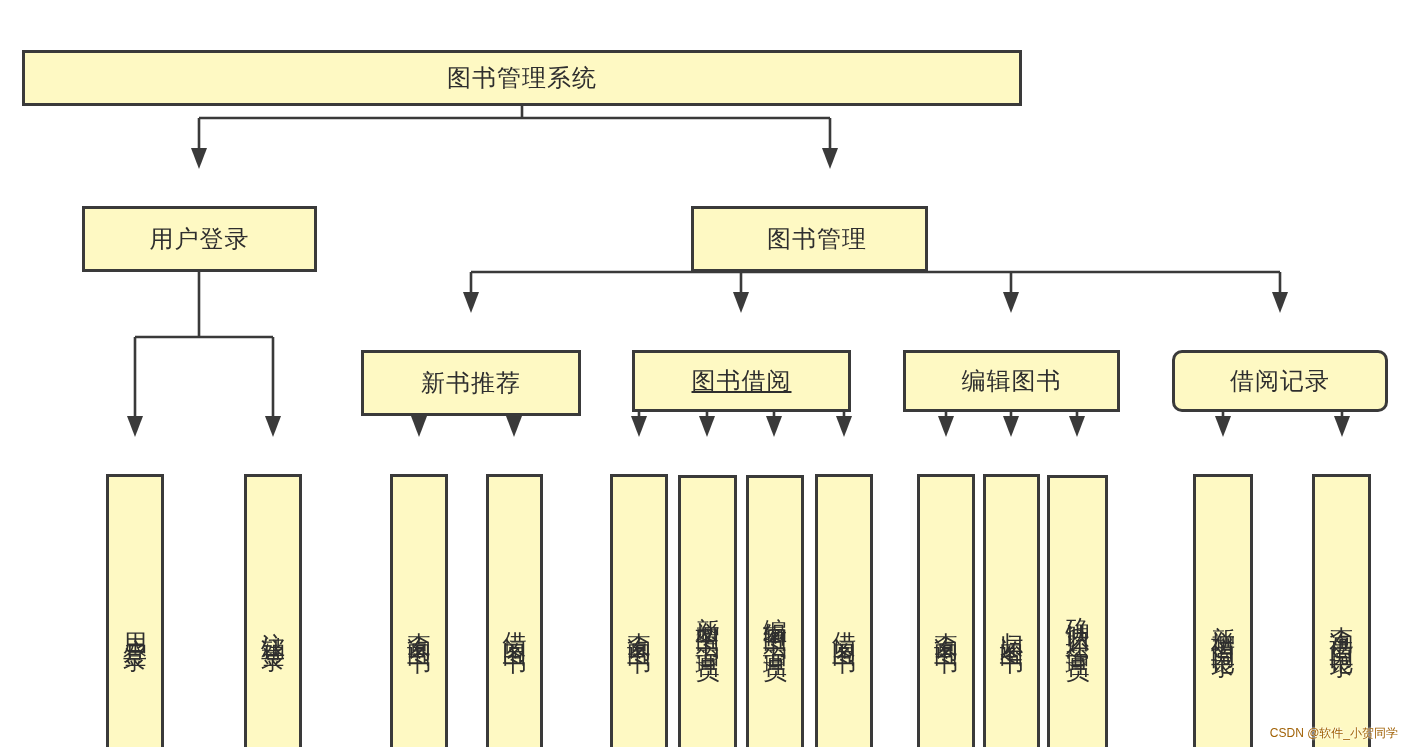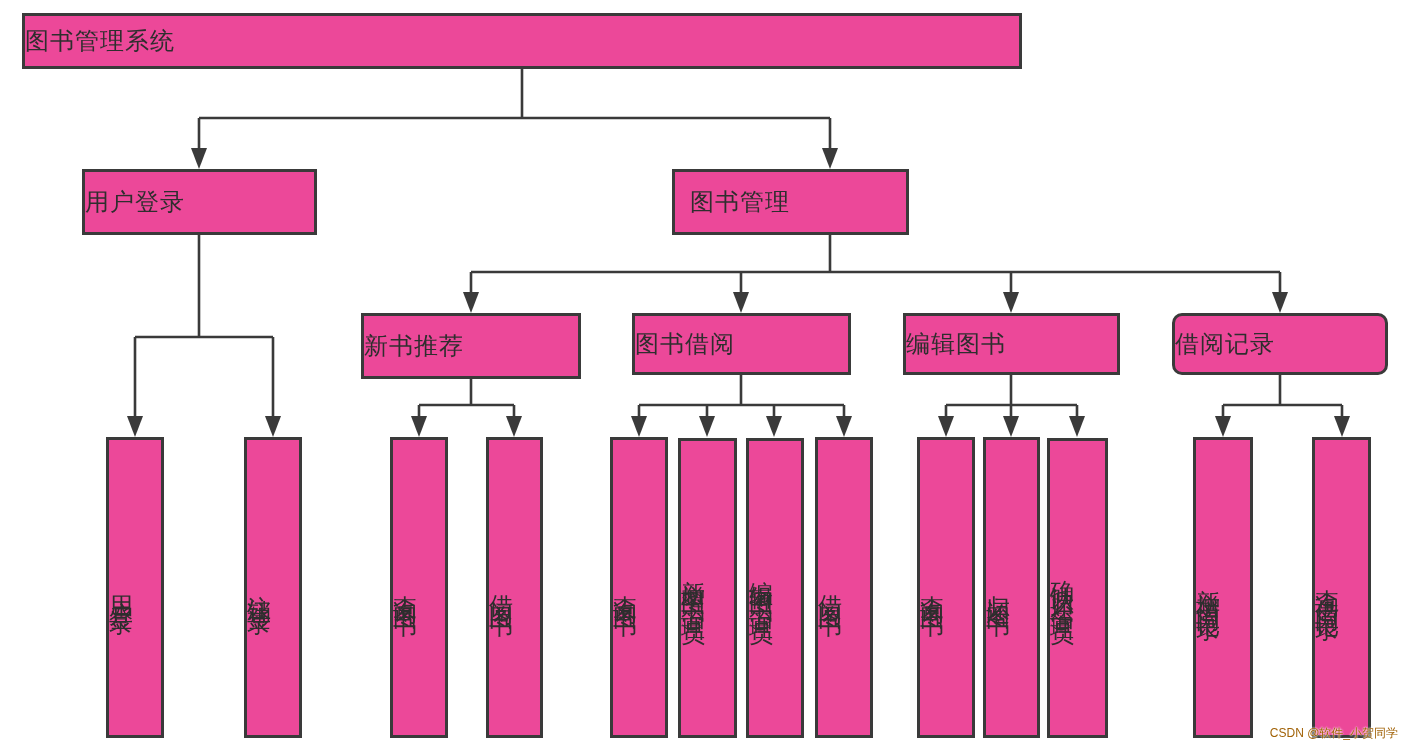--- a/index.html
+++ b/index.html
@@ -8,26 +8,28 @@
     position: relative;
     width: 1405px;
     height: 747px;
     background: #ffffff;
     overflow: hidden;
   }
   .wires { position: absolute; left: 0; top: 0; z-index: 1; }
   .node {
     position: absolute;
     box-sizing: border-box;
-    background: #ec4899;
+    background: #fef9c3;
     border: 3px solid #3a3a3a;
     display: flex;
     align-items: center;
+    justify-content: center;
     color: #2e2e2e;
     z-index: 2;
+    margin-top: 37px;
   }
   .hnode span {
     font-size: 24px;
     letter-spacing: 1px;
     line-height: 1;
     white-space: nowrap;
   }
   .vnode span {
     writing-mode: vertical-rl;
     text-orientation: mixed;
@@ -84,28 +86,28 @@
     </g>
   </svg>
 
   <div class="node hnode" style="left:22px; top:13px; width:1000px; height:56px;">
     <span>图书管理系统</span>
   </div>
 
   <div class="node hnode" style="left:82px; top:169px; width:235px; height:66px;">
     <span>用户登录</span>
   </div>
-  <div class="node hnode" style="left:672px; top:169px; width:237px; height:66px;padding-left:15px;">
+  <div class="node hnode" style="left:691px; top:169px; width:237px; height:66px;padding-left:15px;">
     <span>图书管理</span>
   </div>
 
   <div class="node hnode" style="left:361px; top:313px; width:220px; height:66px;">
     <span>新书推荐</span>
   </div>
-  <div class="node hnode" style="left:632px; top:313px; width:219px; height:62px;">
+  <div class="node hnode" style="left:632px; top:313px; width:219px; height:62px;text-decoration:underline;">
     <span>图书借阅</span>
   </div>
   <div class="node hnode" style="left:903px; top:313px; width:217px; height:62px;">
     <span>编辑图书</span>
   </div>
   <div class="node hnode" style="left:1172px; top:313px; width:216px; height:62px;border-radius:10px;">
     <span>借阅记录</span>
   </div>
 
   <div class="node vnode" style="left:106px; top:437px; width:58px; height:301px;">

